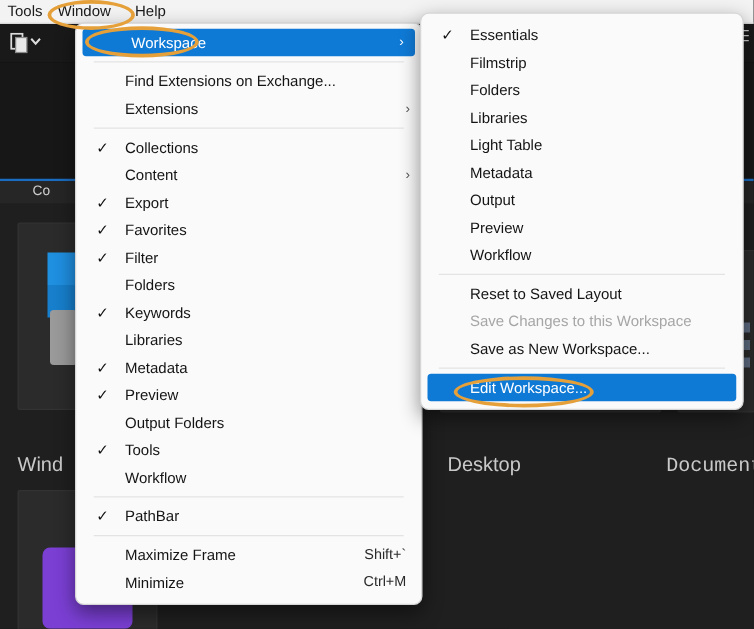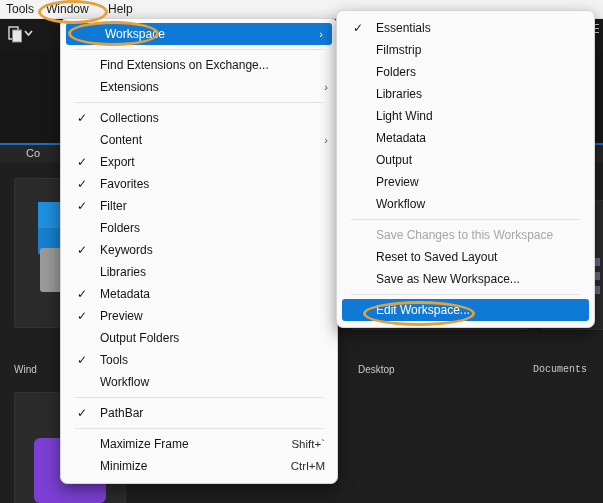--- a/index.html
+++ b/index.html
@@ -14,21 +14,21 @@
   .bg{position:absolute;inset:0;background:#1e1e1e;}
   .bg-toolbar{position:absolute;left:0;top:18px;width:603px;height:32px;background:#191919;border-bottom:1px solid #0e0e0e;}
   .bg-icon{position:absolute;left:6px;top:26px;width:30px;height:18px;color:#d8d8d8;}
   .bg-body{position:absolute;left:0;top:50px;width:603px;height:95px;background:#171717;}
   .bg-accentline{position:absolute;left:0;top:143px;width:603px;height:2px;background:#1b6dc1;}
   .bg-panelhead{position:absolute;left:0;top:145px;width:603px;height:18px;background:#262626;}
   .bg-panelhead span{position:absolute;left:26px;top:2px;font-size:11px;color:#cfcfcf;}
   .bg-content{position:absolute;left:0;top:163px;width:603px;height:340px;background:#1f1f1f;}
 
   .thumb{position:absolute;background:#2b2b2b;border:1px solid #333;border-radius:2px;}
-  .thumb-lbl{position:absolute;font-size:10px;color:#c9c9c9;}
+  .thumb-lbl{position:absolute;font-size:16px;color:#c9c9c9;}
 
   .sw{position:absolute;background:#1f8fe0;}
   .sw2{position:absolute;background:#177fcc;}
   .clip{position:absolute;background:#9a9a9a;border-radius:3px;}
   .purple{position:absolute;background:#7b3fd4;border-radius:6px;}
   .grayblock{position:absolute;background:#5d6b80;}
   .arrowgray{position:absolute;width:0;height:0;border-top:14px solid transparent;border-bottom:14px solid transparent;border-left:16px solid #7b889b;}
   .hamb{position:absolute;right:4px;top:24px;width:11px;height:9px;}
   .hamb i{display:block;height:1px;background:#d0d0d0;margin-bottom:3px;}
 
@@ -226,48 +226,48 @@
     <div class="mi">
       <span class="chk"></span>
       <span>Folders</span>
     </div>
     <div class="mi">
       <span class="chk"></span>
       <span>Libraries</span>
     </div>
     <div class="mi">
       <span class="chk"></span>
-      <span>Light Wind</span>
+      <span>Light Table</span>
     </div>
     <div class="mi">
       <span class="chk"></span>
       <span>Metadata</span>
     </div>
     <div class="mi">
       <span class="chk"></span>
       <span>Output</span>
     </div>
     <div class="mi">
       <span class="chk"></span>
       <span>Preview</span>
     </div>
     <div class="mi">
       <span class="chk"></span>
       <span>Workflow</span>
     </div>
 
     <div class="sep"></div>
 
+    <div class="mi">
+      <span class="chk"></span>
+      <span>Reset to Saved Layout</span>
+    </div>
     <div class="mi dim">
       <span class="chk"></span>
       <span>Save Changes to this Workspace</span>
-    </div>
-    <div class="mi">
-      <span class="chk"></span>
-      <span>Reset to Saved Layout</span>
     </div>
     <div class="mi">
       <span class="chk"></span>
       <span>Save as New Workspace...</span>
     </div>
 
     <div class="sep"></div>
 
     <div class="mi hl">
       <span class="chk"></span>

